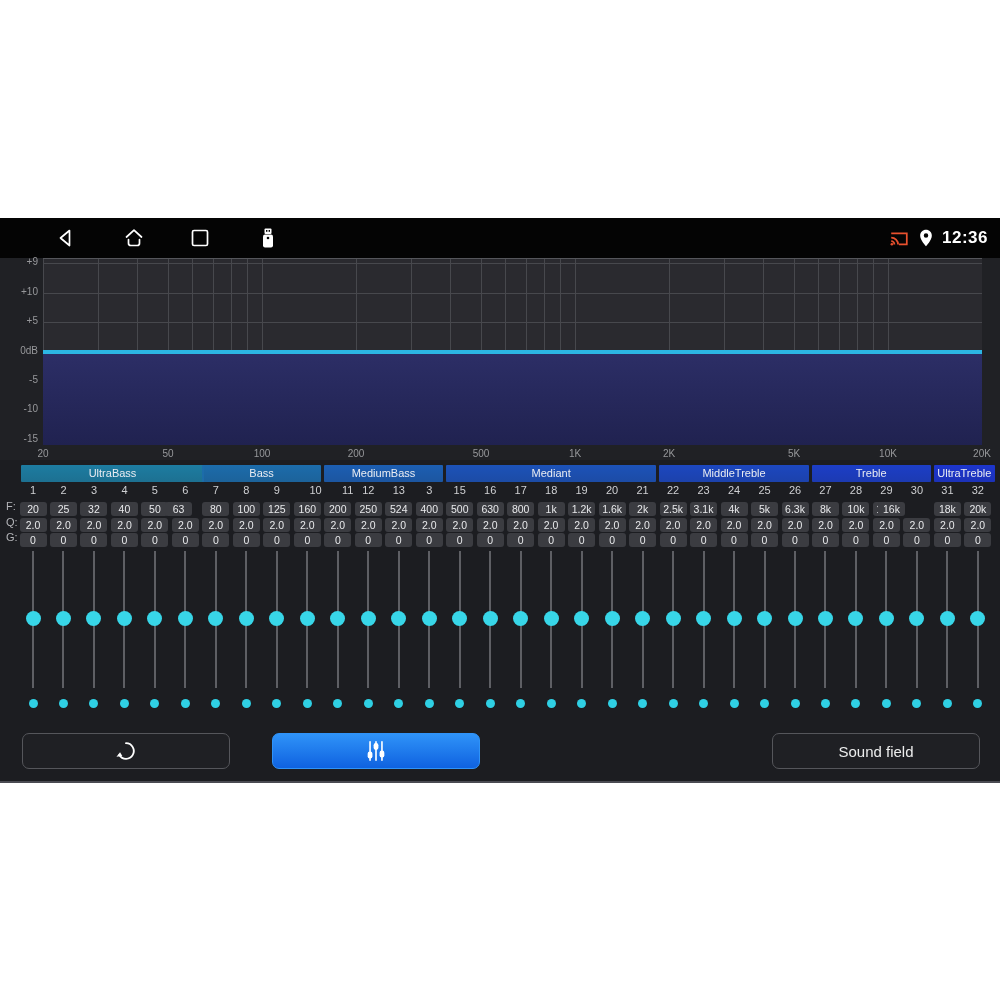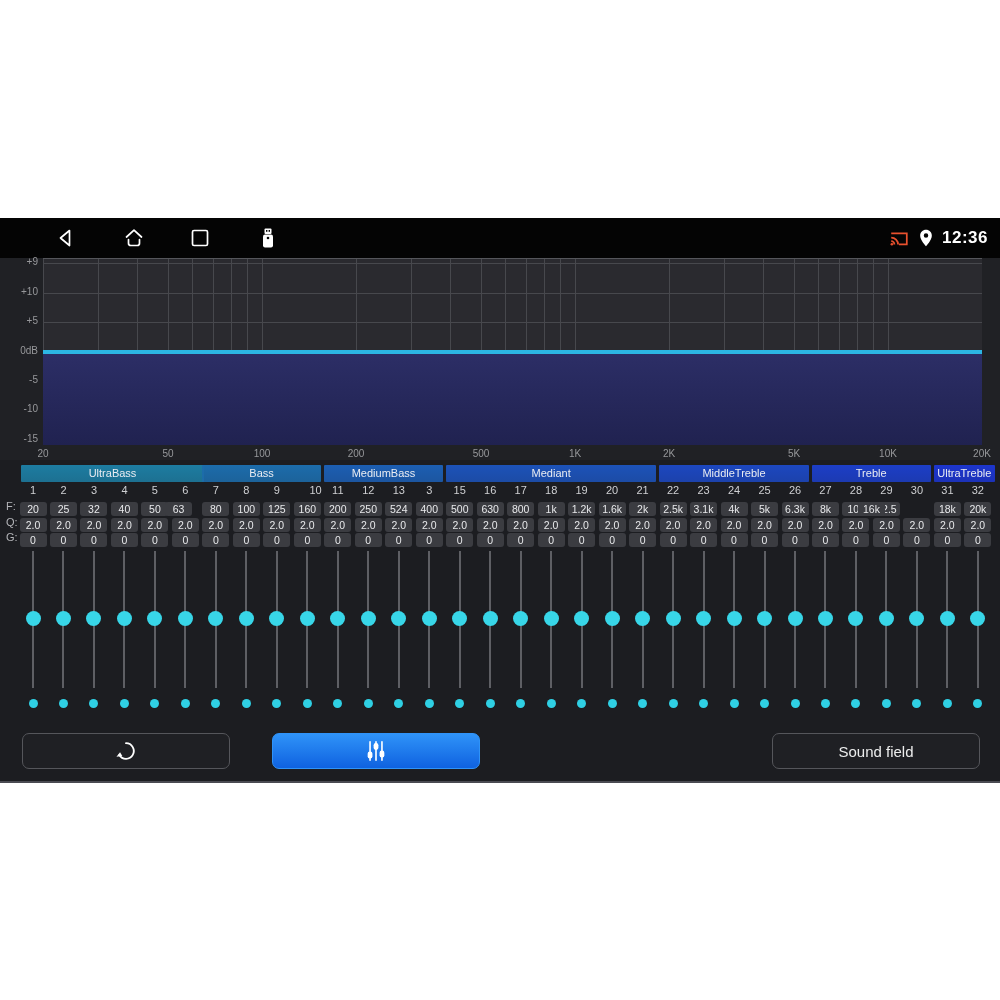--- a/index.html
+++ b/index.html
@@ -168,21 +168,21 @@
         <div class="cell band-num" style="left: 17.5px;">1</div>
         <div class="cell band-num" style="left: 47.98px;">2</div>
         <div class="cell band-num" style="left: 78.46px;">3</div>
         <div class="cell band-num" style="left: 108.94px;">4</div>
         <div class="cell band-num" style="left: 139.42px;">5</div>
         <div class="cell band-num" style="left: 169.9px;">6</div>
         <div class="cell band-num" style="left: 200.38px;">7</div>
         <div class="cell band-num" style="left: 230.86px;">8</div>
         <div class="cell band-num" style="left: 261.34px;">9</div>
         <div class="cell band-num" style="left: 300px;">10</div>
-        <div class="cell band-num" style="left: 322.3px;">11</div>
+        <div class="cell band-num" style="left: 322.3px; text-align: right;">11</div>
         <div class="cell band-num" style="left: 352.78px;">12</div>
         <div class="cell band-num" style="left: 383.26px;">13</div>
         <div class="cell band-num" style="left: 413.74px;">3</div>
         <div class="cell band-num" style="left: 444.22px;">15</div>
         <div class="cell band-num" style="left: 474.7px;">16</div>
         <div class="cell band-num" style="left: 505.18px;">17</div>
         <div class="cell band-num" style="left: 535.66px;">18</div>
         <div class="cell band-num" style="left: 566.14px;">19</div>
         <div class="cell band-num" style="left: 596.62px;">20</div>
         <div class="cell band-num" style="left: 627.1px;">21</div>
@@ -222,21 +222,21 @@
         <div class="cell" style="left: 596.62px;"><span class="chip">1.6k</span></div>
         <div class="cell" style="left: 627.1px;"><span class="chip">2k</span></div>
         <div class="cell" style="left: 657.58px;"><span class="chip">2.5k</span></div>
         <div class="cell" style="left: 688.06px;"><span class="chip">3.1k</span></div>
         <div class="cell" style="left: 718.54px;"><span class="chip">4k</span></div>
         <div class="cell" style="left: 749.02px;"><span class="chip">5k</span></div>
         <div class="cell" style="left: 779.5px;"><span class="chip">6.3k</span></div>
         <div class="cell" style="left: 809.98px;"><span class="chip">8k</span></div>
         <div class="cell" style="left: 840.46px;"><span class="chip">10k</span></div>
         <div class="cell" style="left: 870.94px;"><span class="chip">12.5</span></div>
-        <div class="cell" style="left: 856px;"><span class="chip">16k</span></div>
+        <div class="cell" style="left: 876px;"><span class="chip">16k</span></div>
         <div class="cell" style="left: 931.9px;"><span class="chip">18k</span></div>
         <div class="cell" style="left: 962.38px;"><span class="chip">20k</span></div>
       </div>
     <div class="row row-q" id="row-q">
       <span class="row-label">Q:</span>
     <div class="cell" style="left: 17.5px;"><span class="chip">2.0</span></div>
         <div class="cell" style="left: 47.98px;"><span class="chip">2.0</span></div>
         <div class="cell" style="left: 78.46px;"><span class="chip">2.0</span></div>
         <div class="cell" style="left: 108.94px;"><span class="chip">2.0</span></div>
         <div class="cell" style="left: 139.42px;"><span class="chip">2.0</span></div>

